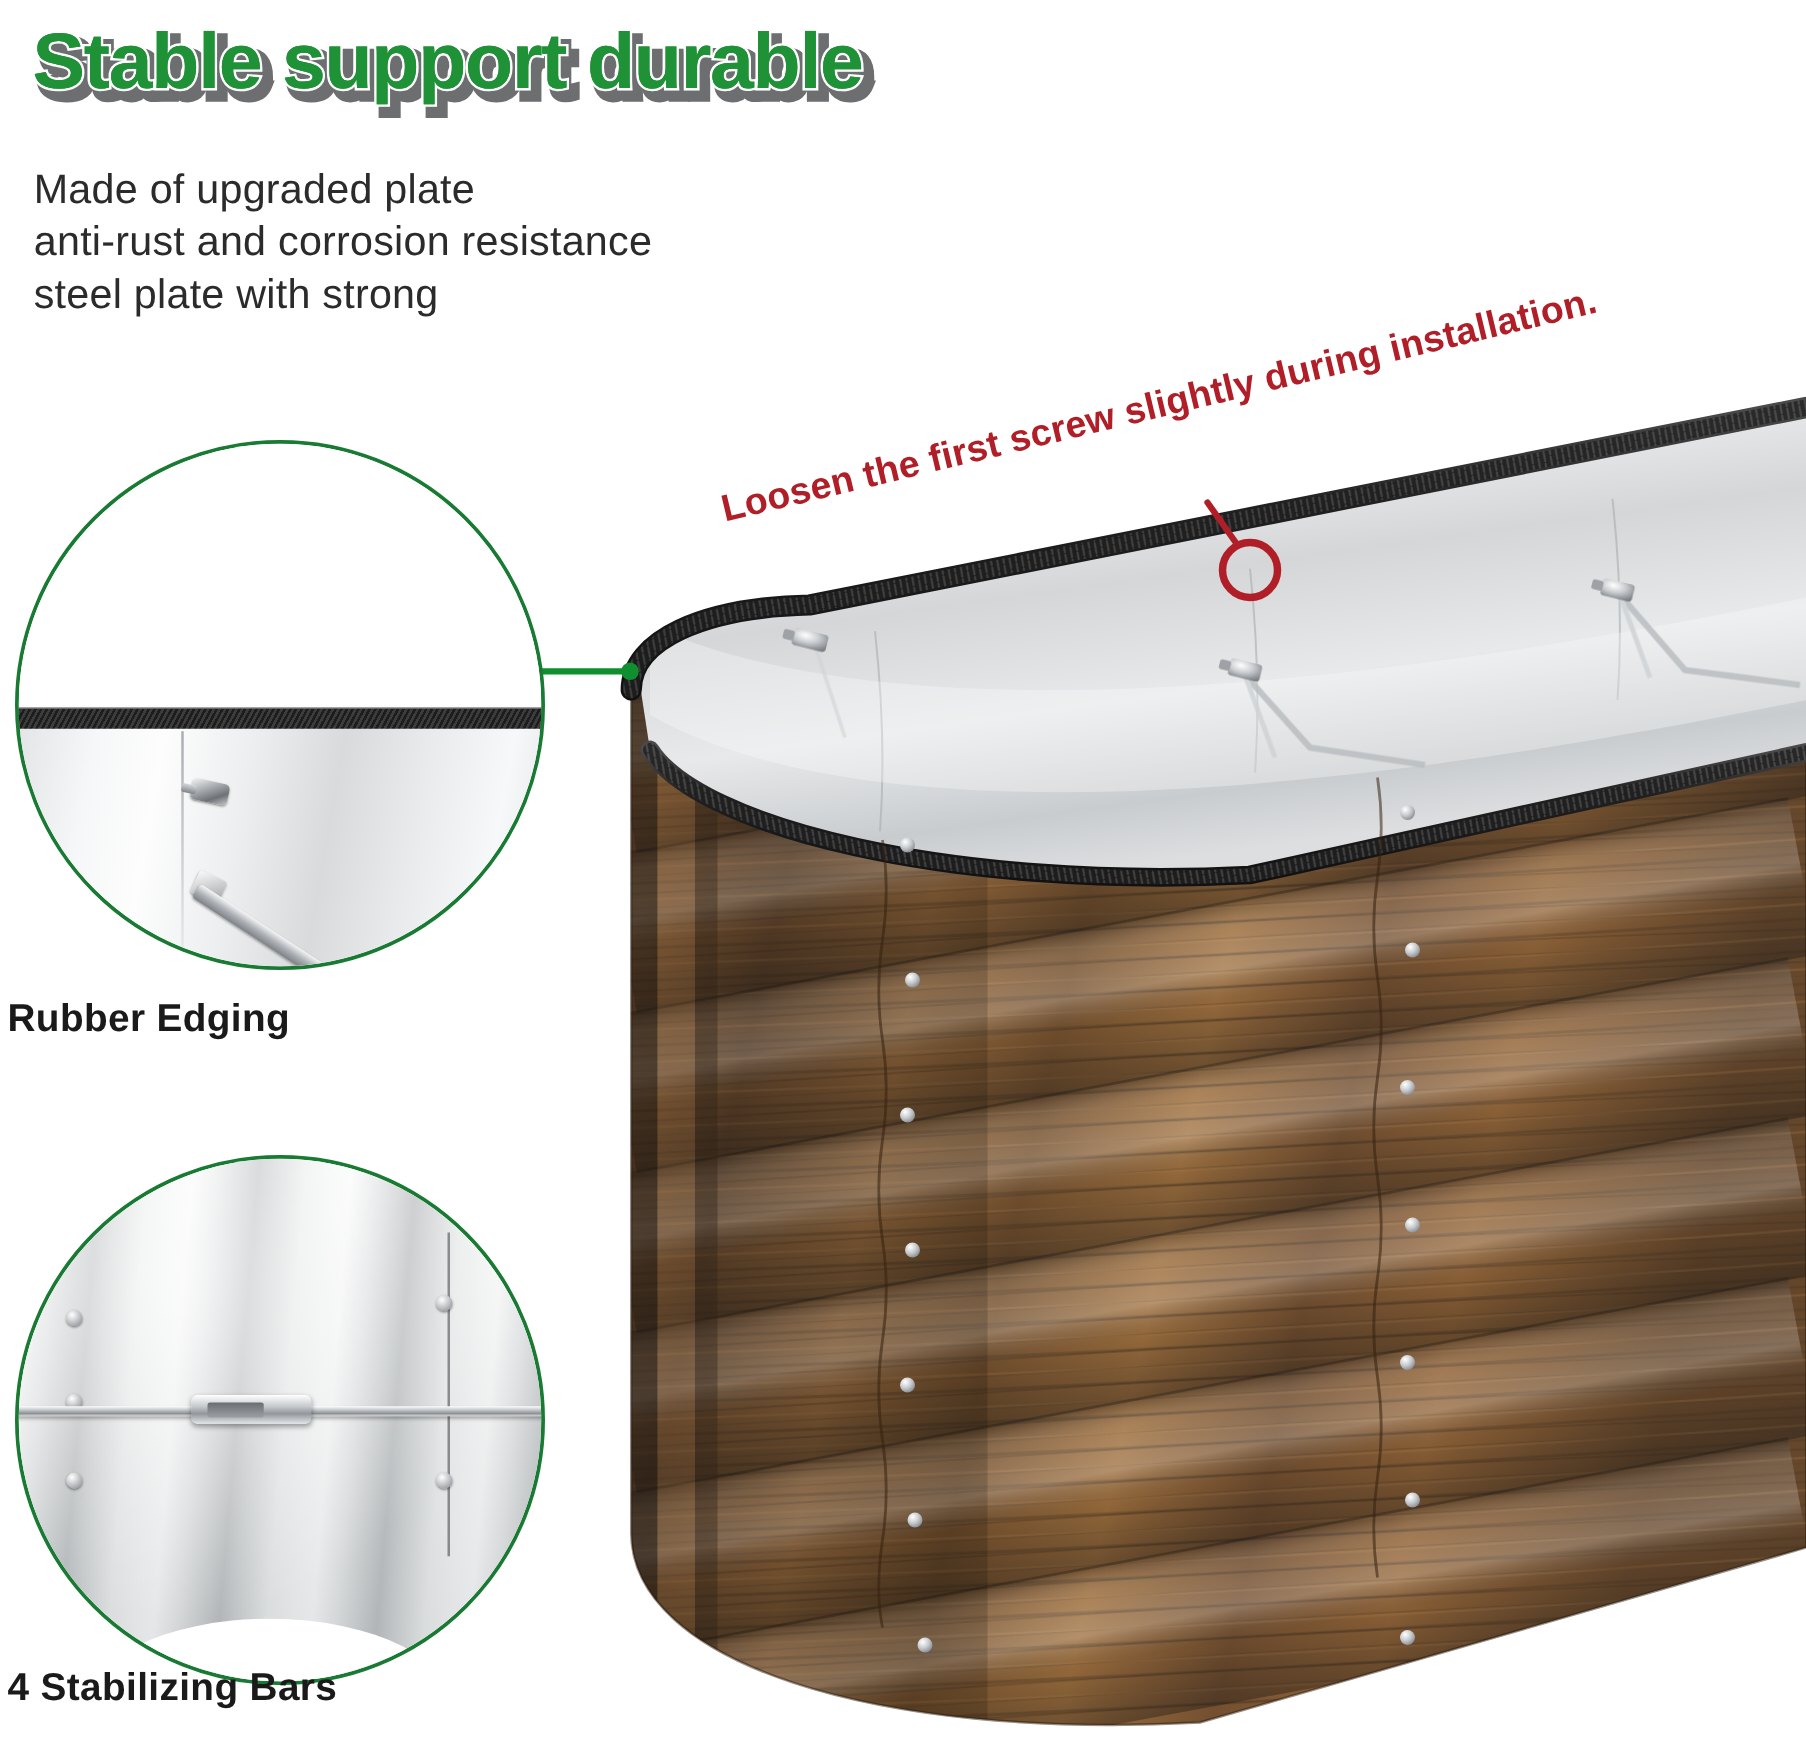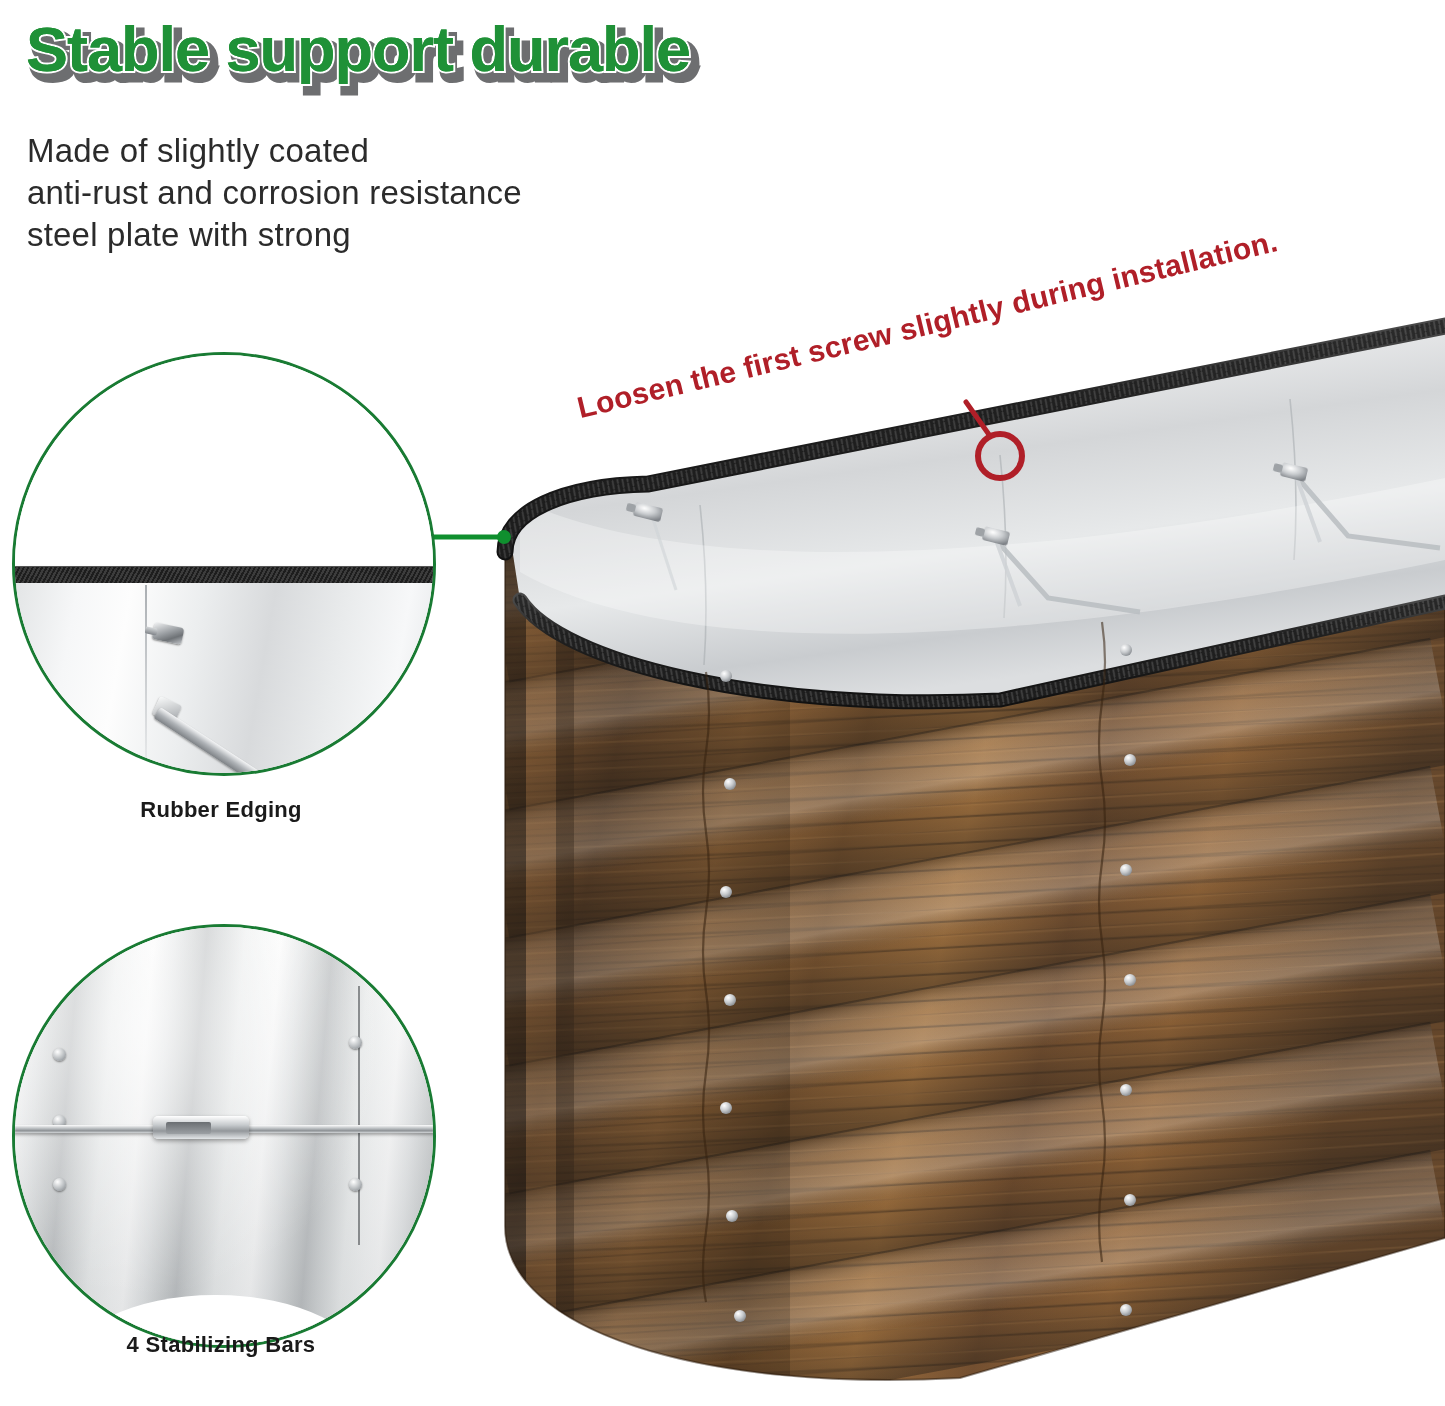--- a/index.html
+++ b/index.html
@@ -91,22 +91,22 @@
   #callout-bars {
     left: 12px;
     top: 924px;
     width: 418px;
     height: 418px;
   }
   .callout-label {
     position: absolute;
     width: 430px;
     left: 6px;
-    text-align: center;
-    font-size: 22px;
+    text-align: left;
+    font-size: 31px;
     font-weight: bold;
     color: #1a1a1a;
     letter-spacing: 0.3px;
   }
   #label-rubber { top: 797px; }
   #label-bars  { top: 1332px; }
 
   
   .rub-sky {
     position: absolute;
@@ -264,21 +264,21 @@
 
 <div id="page">
 
   <div id="headline-wrap">
     <div id="headline-shadow">Stable support durable</div>
     <div id="headline-main">Stable support durable</div>
     <div id="headline-top">Stable support durable</div>
   </div>
 
   <div id="subtitle">
-    <div>Made of slightly coated</div>
+    <div>Made of upgraded plate</div>
     <div>anti-rust and corrosion resistance</div>
     <div>steel plate with strong</div>
   </div>
 
   <svg id="product" width="1445" height="1406" viewBox="0 0 1445 1406">
     <defs>
 
       <linearGradient id="woodBase" x1="0" y1="0" x2="1" y2="0.25">
         <stop offset="0%" stop-color="#6a4322"></stop>
         <stop offset="10%" stop-color="#8a5a2c"></stop>

